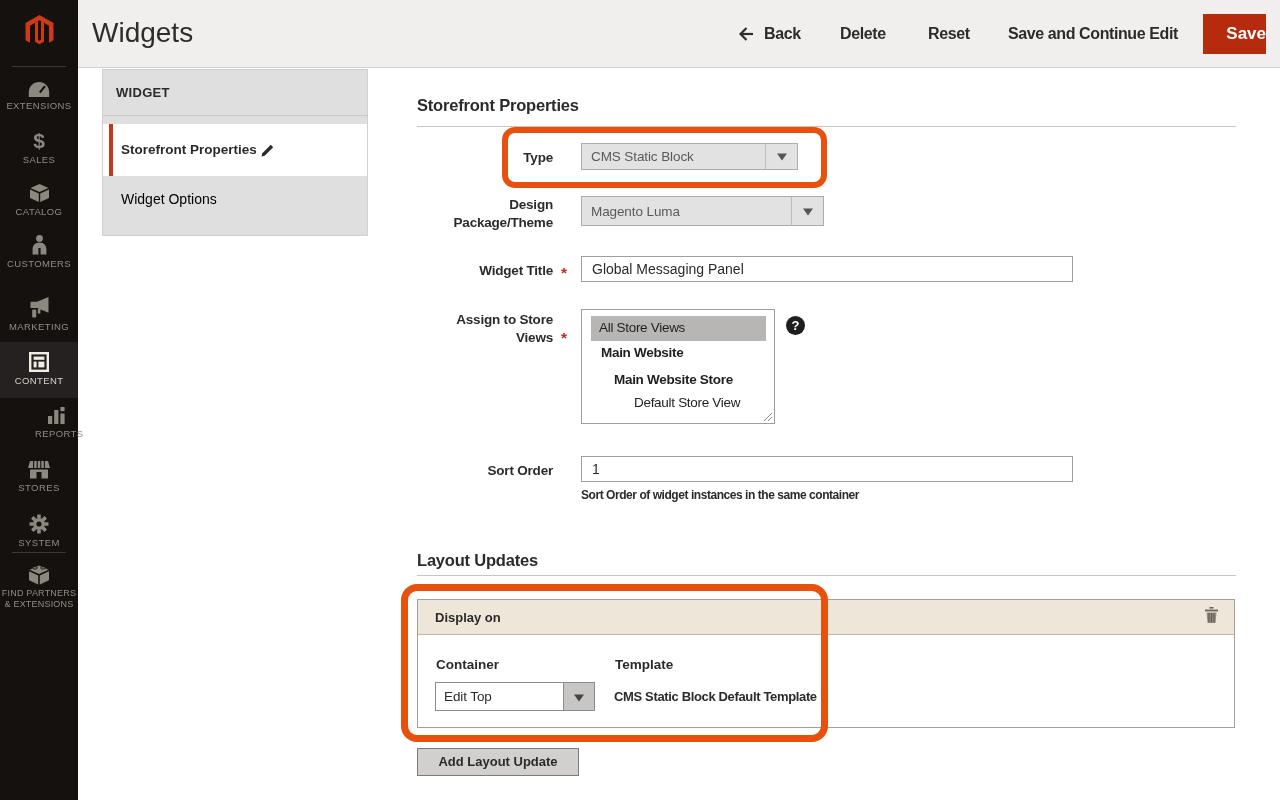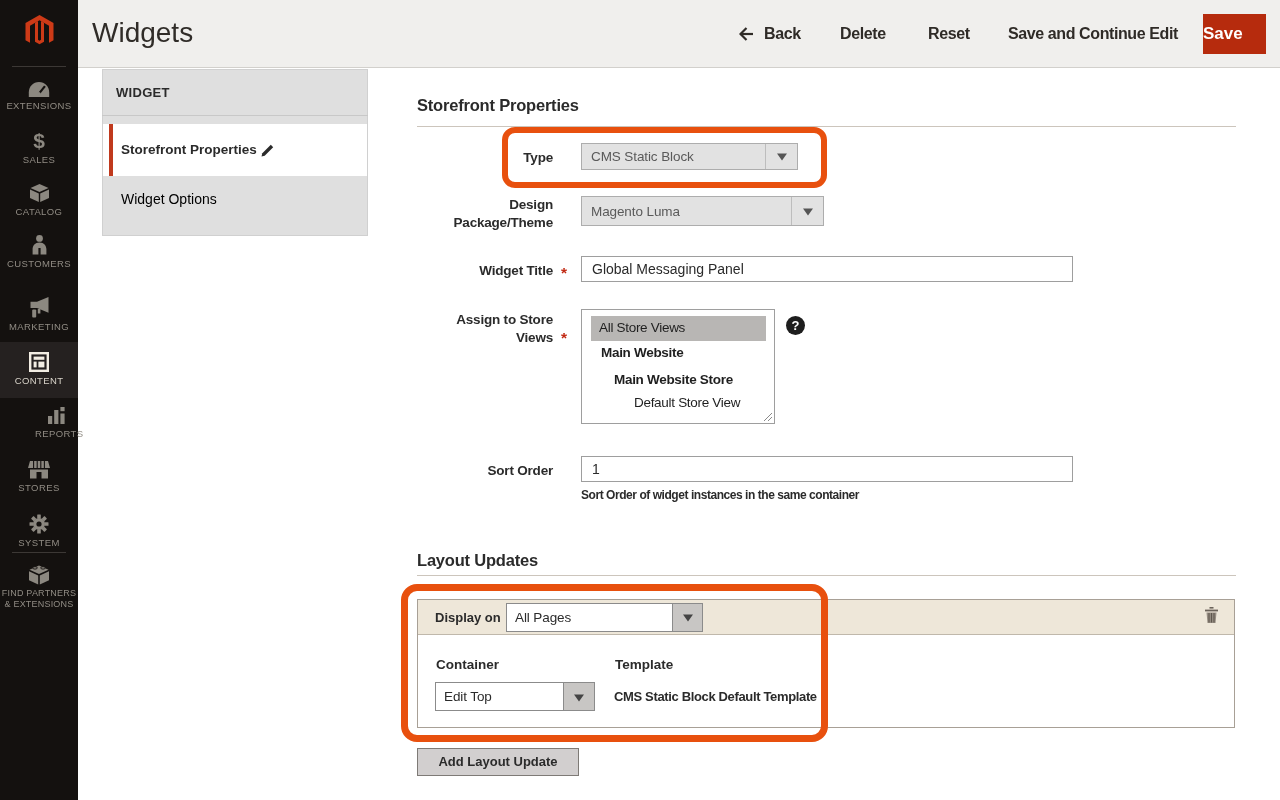--- a/index.html
+++ b/index.html
@@ -13,21 +13,21 @@
 .mitem svg { display:block; margin:0 auto; }
 .mlabel { font-size:9.5px; color:#918c84; letter-spacing:0.4px; margin-top:3px; }
 .active-item { background:#252120; }
 .active-item .mlabel { color:#d9d4ca; }
 .sdivider { position:absolute; left:12px; width:54px; height:1px; background:#3c3835; }
 
 
 #header { left:78px; top:0; width:1202px; height:68px; background:#f0efed; border-bottom:1px solid #d2d0cc; }
 #title { position:absolute; left:14px; top:17px; font-size:28px; color:#302c28; font-weight:400; }
 .actbtn { position:absolute; top:0; font-size:16px; font-weight:700; color:#2f2b27; line-height:67px; letter-spacing:-0.4px; }
-#savebtn { position:absolute; left:1125px; top:14px; width:63px; height:40px; background:#b62b0d; color:#fff; font-size:17px; font-weight:600; text-align:left; line-height:40px; }
+#savebtn { position:absolute; left:1125px; top:14px; width:63px; height:40px; background:#b62b0d; color:#fff; font-size:17px; font-weight:600; text-align:right; line-height:40px; }
 
 
 #tabpanel { left:102px; top:69px; width:266px; height:167px; }
 .tabgray { background:#dfdfdf; }
 #tabwidget { position:absolute; left:0; top:0; width:266px; height:55px; border:1px solid #d0d0d0; border-bottom:none; }
 #tabwidget .t { position:absolute; left:13px; top:15px; font-size:13px; font-weight:700; color:#2b2b2b; letter-spacing:0.3px; }
 #tabline { position:absolute; left:0; top:46px; width:266px; height:1px; background:#c8c8c8; }
 #tabactive { position:absolute; left:0; top:55px; width:266px; height:51.5px; background:#fff; border-left:1px solid #d0d0d0; border-right:1px solid #d0d0d0;}
 #tabactive .bar { position:absolute; left:6px; top:0; width:3.5px; height:51.5px; background:#c0391d; }
 #tabactive .t { position:absolute; left:18px; top:18px; font-size:13.5px; font-weight:700; color:#2b2b2b; }
@@ -260,26 +260,20 @@
   <div class="flabel" style="top:462px;">Sort Order</div>
   <div class="inp" style="top:456px;">1</div>
   <div class="note">Sort Order of widget instances in the same container</div>
 
   <div class="h2" style="left:417px;top:551px;">Layout Updates</div>
   <div class="hr" style="top:575px;"></div>
 
   <div id="lbox">
     <div id="lboxhead"></div>
     <div class="blabel" style="left:17px;top:10px;font-size:13px;">Display on</div>
-    <div class="sel selwhite" style="left:88px;top:2.5px;width:197px;height:29px;">
-      <div class="txt">All Pages</div>
-      <div class="arr" style="width:30px;background:#c8c6c4;border-left:1px solid #8b8b8b;">
-          <div class="tri"></div>
-        </div>
-    </div>
     <svg class="abs" style="left:787px;top:7px;" width="13" height="16" viewBox="0 0 13 16">
       <rect x="4.5" y="0" width="4" height="1.6" fill="#6b635a"></rect>
       <rect x="0" y="2.6" width="13" height="1.8" fill="#6b635a"></rect>
       <path d="M1.5 5.4 L11.5 5.4 L10.5 16 L2.5 16 Z" fill="#978e84"></path>
       <g stroke="#5f574e" stroke-width="1.1">
           <line x1="4" y1="6" x2="4" y2="15.5"></line>
           <line x1="6.5" y1="6" x2="6.5" y2="15.5"></line>
           <line x1="9" y1="6" x2="9" y2="15.5"></line>
         </g>
     </svg>

